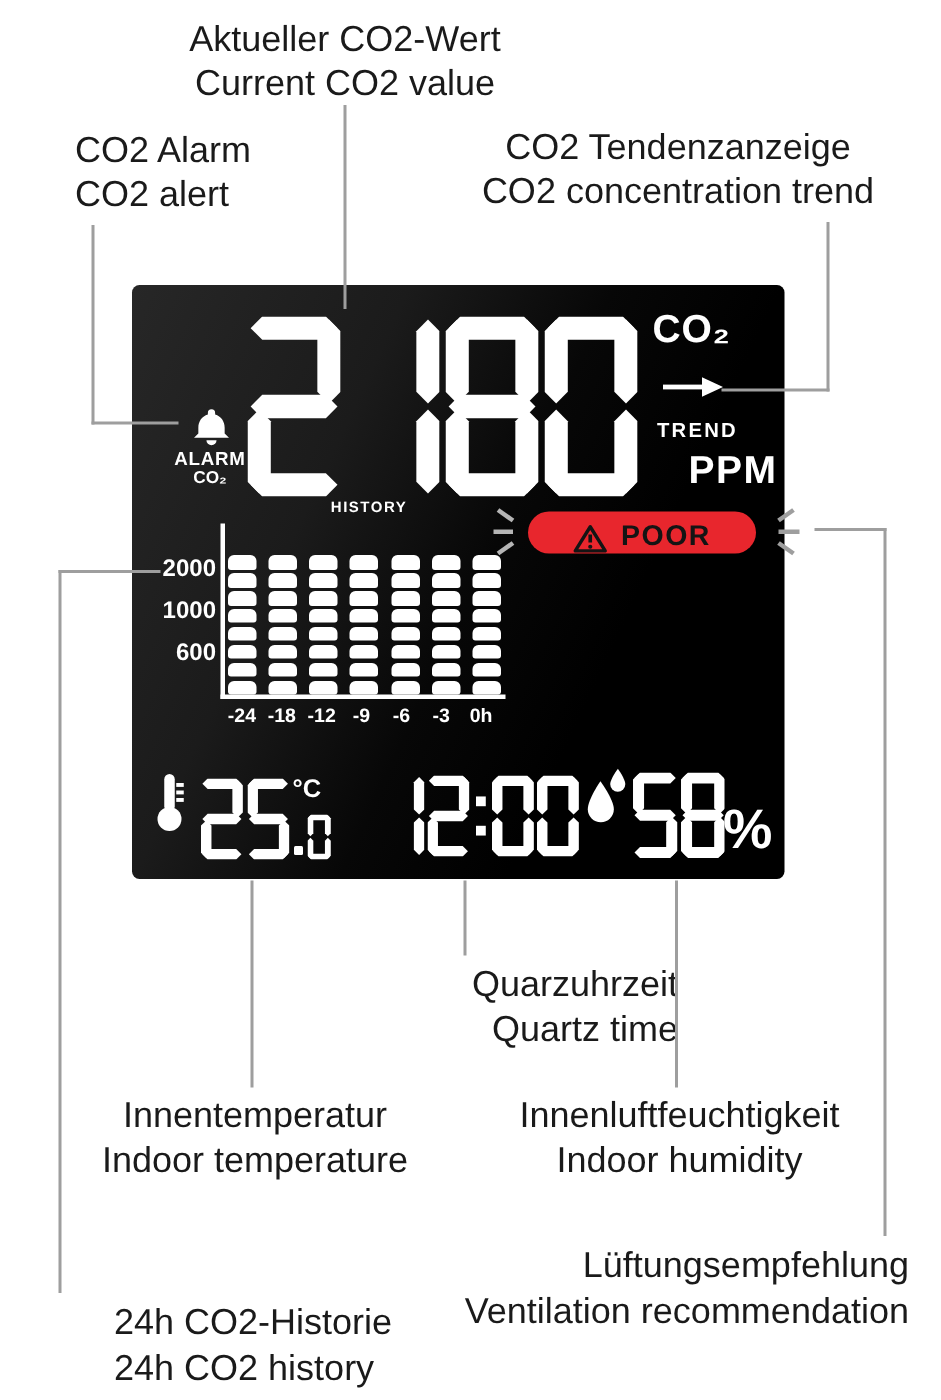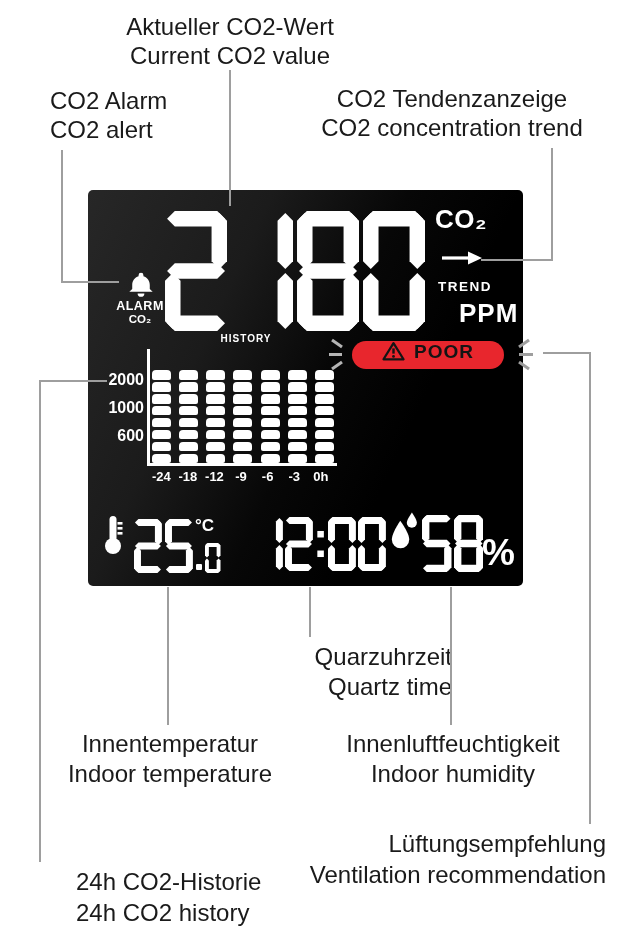--- a/index.html
+++ b/index.html
@@ -26,21 +26,21 @@
 
   #gas-label{left:347px;top:14px;font-size:26px;letter-spacing:.5px;}
   #trend-label{left:350px;top:89px;font-size:13.5px;letter-spacing:1.5px;}
   #ppm-label{left:345px;top:108px;font-size:26px;letter-spacing:1px;margin-left:26px;}
   #alarm-label-1{left:20px;top:109px;width:64px;text-align:center;font-size:12.5px;letter-spacing:.5px;}
   #alarm-label-2{left:20px;top:123px;width:64px;text-align:center;font-size:11.5px;}
   #history-label{left:118px;top:143px;width:80px;text-align:center;font-size:10px;letter-spacing:1px;}
 
   #poor-badge{
     position:absolute;left:264px;top:151px;width:152px;height:28px;border-radius:14px;
-    display:flex;align-items:flex-start;justify-content:center;gap:9px;z-index:3;
+    display:flex;align-items:flex-end;justify-content:center;gap:9px;z-index:3;
   }
   #poor-label{font-weight:bold;font-size:19px;letter-spacing:1px;color:#141414;}
 
   .ylab{position:absolute;left:10px;width:46px;text-align:right;color:#fff;font-weight:bold;font-size:16px;}
   #y-axis{position:absolute;left:59px;top:159px;width:3px;height:117px;background:#fff;}
   #x-axis{position:absolute;left:59px;top:273px;width:190px;height:3px;background:#fff;}
   #history-bars{position:absolute;left:64px;top:176px;width:182px;height:97px;display:flex;justify-content:space-between;align-items:flex-end;}
   .hcol{width:19px;display:flex;flex-direction:column;justify-content:flex-end;}
   .hseg{height:9.3px;margin-bottom:2.6px;background:#fff;border-radius:4px 4px 2px 2px;}
   .hcol .hseg:last-child{margin-bottom:0;}

